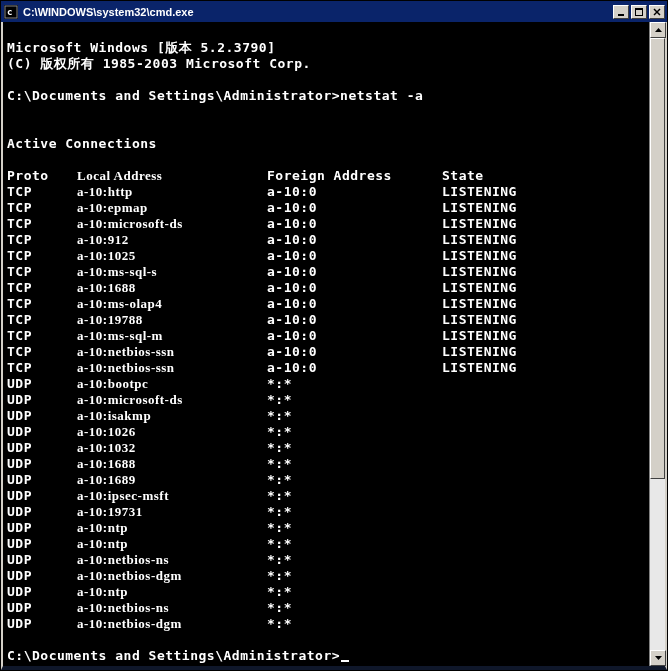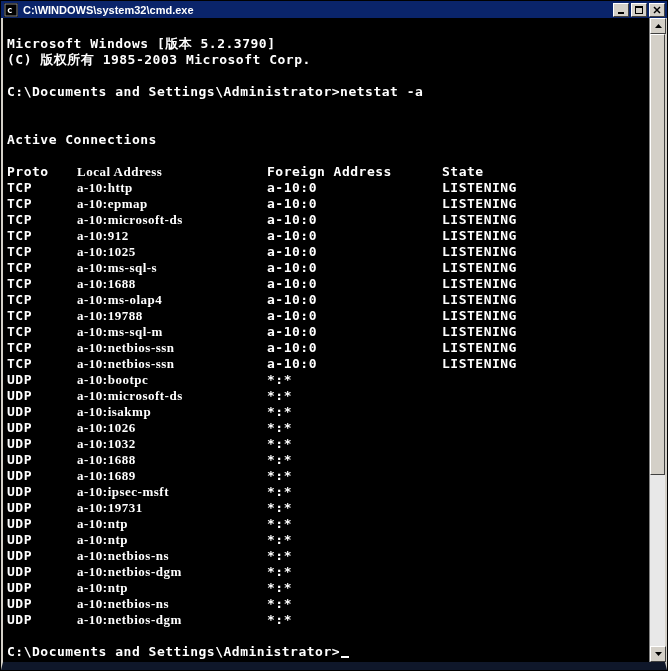--- a/index.html
+++ b/index.html
@@ -53,21 +53,21 @@
   font-family: "Marlett", Arial, sans-serif;
   font-size: 9px;
   color: #000;
 }
 .client {
   flex: 1;
   display: flex;
   background: #fef9c3;
   border-left: 2px solid #d4d0c8;
   border-right: 2px solid #d4d0c8;
-  border-bottom: 8px solid #0f172a;
+  border-bottom: 4px solid #0f172a;
   justify-content: flex-end;
 }
 .console {
   flex: 1;
   background: #000;
   color: #fff;
   font-size: 13px;
   line-height: 16px;
   padding: 2px 4px;
   white-space: pre;

